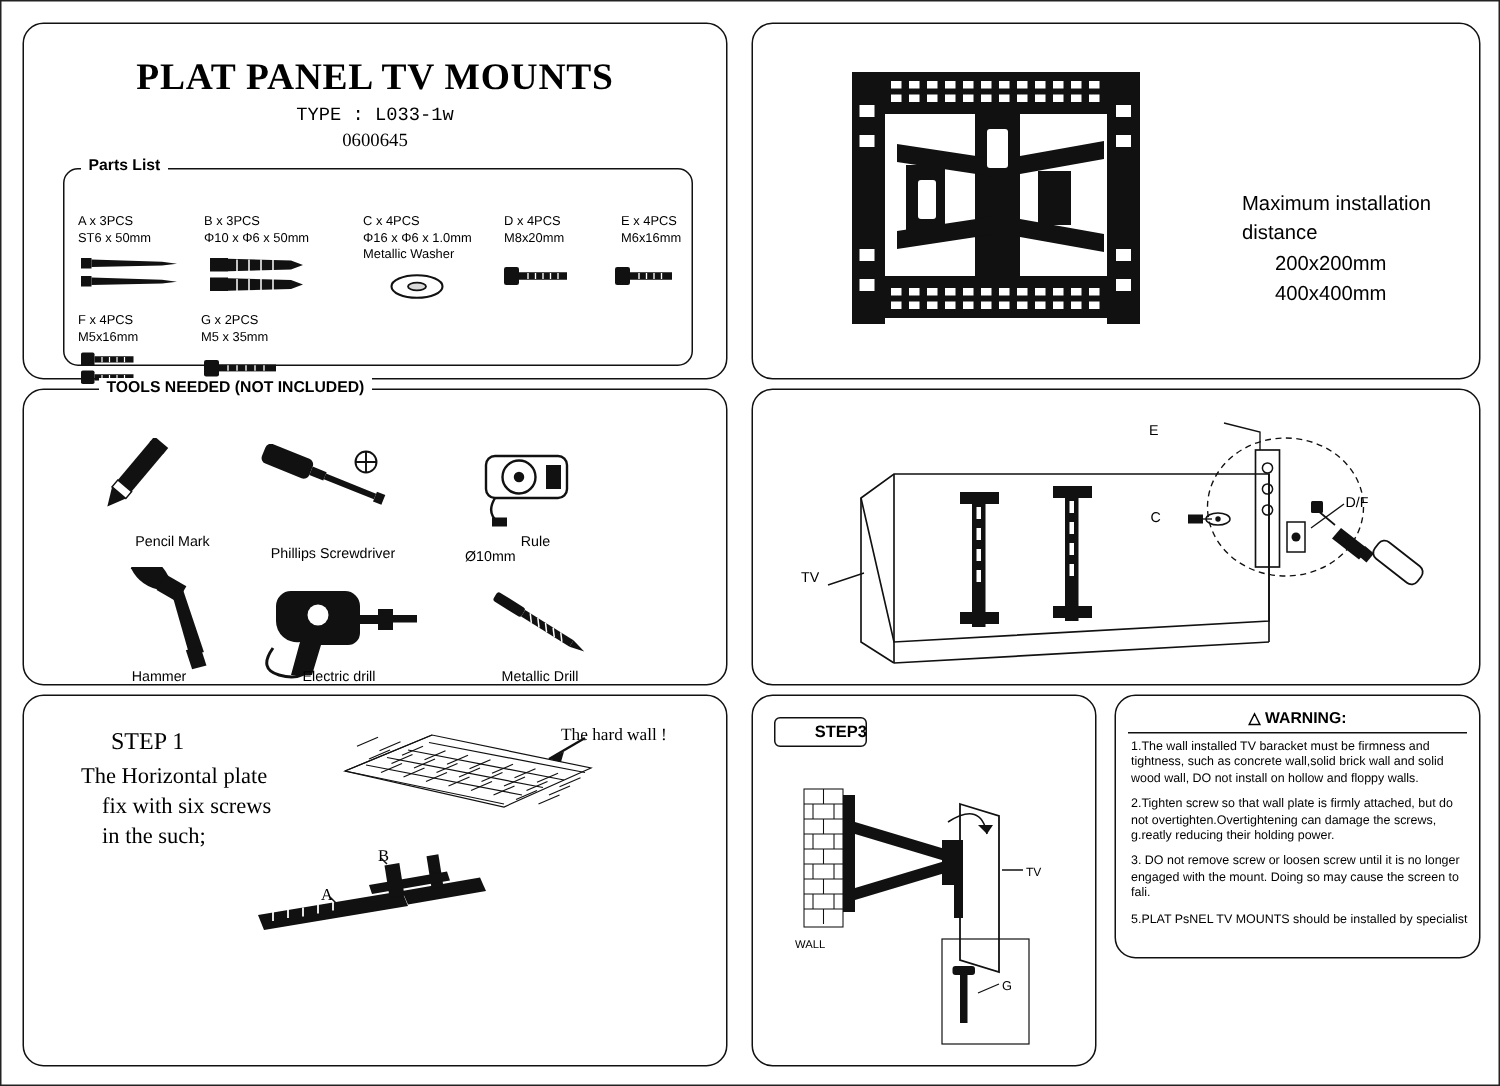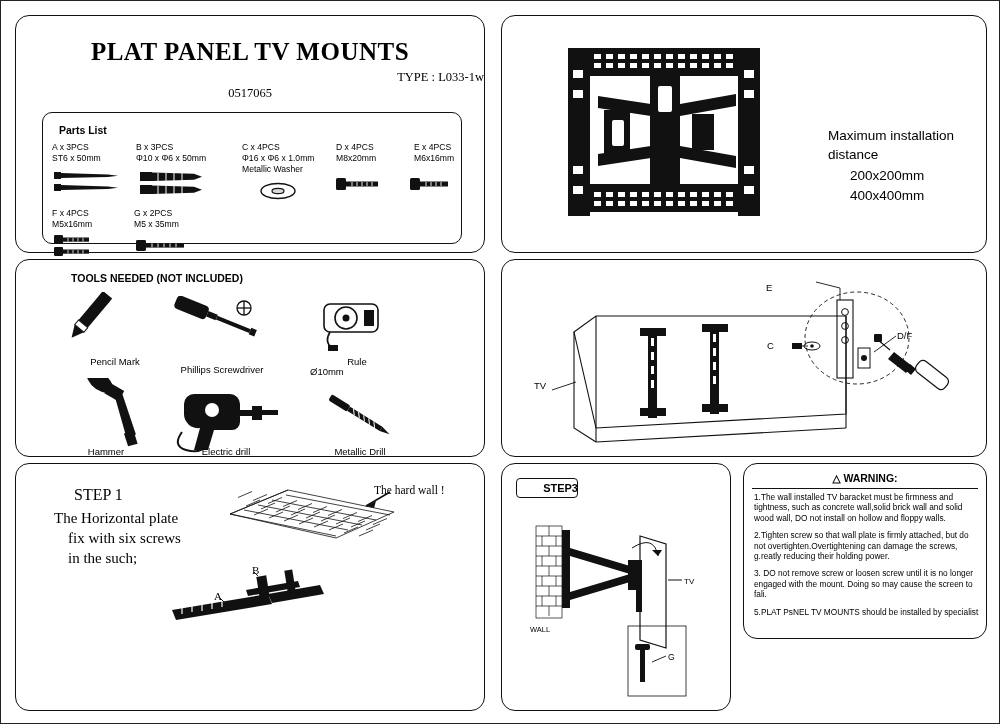--- a/index.html
+++ b/index.html
@@ -4,26 +4,26 @@
 <style>
   html,body{margin:0;padding:0;background:#ffffff;}
   body{width:1000px;height:724px;font-family:"Liberation Sans",sans-serif;color:#000;overflow:hidden;}
   .page{position:relative;width:1000px;height:724px;box-sizing:border-box;border:1px solid #222;background:#fff;}
   .panel{position:absolute;box-sizing:border-box;border:1.2px solid #111;border-radius:14px;background:#fff;}
   .ttl{font-family:"Liberation Serif",serif;font-weight:bold;}
 
   
   #p-head{left:14px;top:14px;width:470px;height:238px;}
   .main-title{position:absolute;left:0;right:0;top:22px;text-align:center;font-size:25px;letter-spacing:.5px;font-family:"Liberation Serif",serif;font-weight:bold;}
-  .sub-type{position:absolute;left:0;right:0;top:54px;text-align:right;font-size:12.5px;font-family:Liberation Serif, serif;}
+  .sub-type{position:absolute;left:0;right:0;top:54px;text-align:center;font-size:12.5px;font-family:Liberation Mono, monospace;}
   .sub-code{position:absolute;left:0;right:0;top:70px;text-align:center;font-size:12.5px;font-family:"Liberation Serif",serif;}
 
   .inner-box{position:absolute;border:1px solid #111;border-radius:10px;box-sizing:border-box;}
   #parts-box{left:26px;top:96px;width:420px;height:132px;}
-  .box-tag{position:absolute;background:#fff;padding:0 5px;font-size:10.5px;font-weight:bold;margin-top:20px;}
+  .box-tag{position:absolute;background:#fff;padding:0 5px;font-size:10.5px;font-weight:bold;}
   #parts-tag{left:12px;top:-8px;}
 
   .part{position:absolute;font-size:8.6px;line-height:11px;text-align:left;}
   .plabel{white-space:nowrap;}
 
   
   #p-tools{left:14px;top:258px;width:470px;height:198px;}
   #tools-tag{left:42px;top:-8px;font-size:10.5px;}
   .tool-cap{position:absolute;font-size:9.5px;text-align:center;}
 
@@ -60,21 +60,21 @@
   .abs{position:absolute;}
 </style>
 </head>
 <body>
 
 <div class="page">
 
   <div class="panel" id="p-head">
     <div class="main-title ttl">PLAT PANEL TV MOUNTS</div>
     <div class="sub-type">TYPE : L033-1w</div>
-    <div class="sub-code">0517065</div>
+    <div class="sub-code">0600645</div>
 
     <div class="inner-box" id="parts-box"></div>
     <div class="box-tag" id="parts-tag" style="position:absolute;left:38px;top:88px;">Parts List</div>
 
     <div class="part" style="left:36px;top:126px;width:80px;">
       <div class="plabel">A x 3PCS</div>
       <div class="plabel">ST6 x 50mm</div>
     </div>
     <div class="abs" style="left:36px;top:152px;">
       <svg width="76" height="26" viewBox="0 0 76 26">

